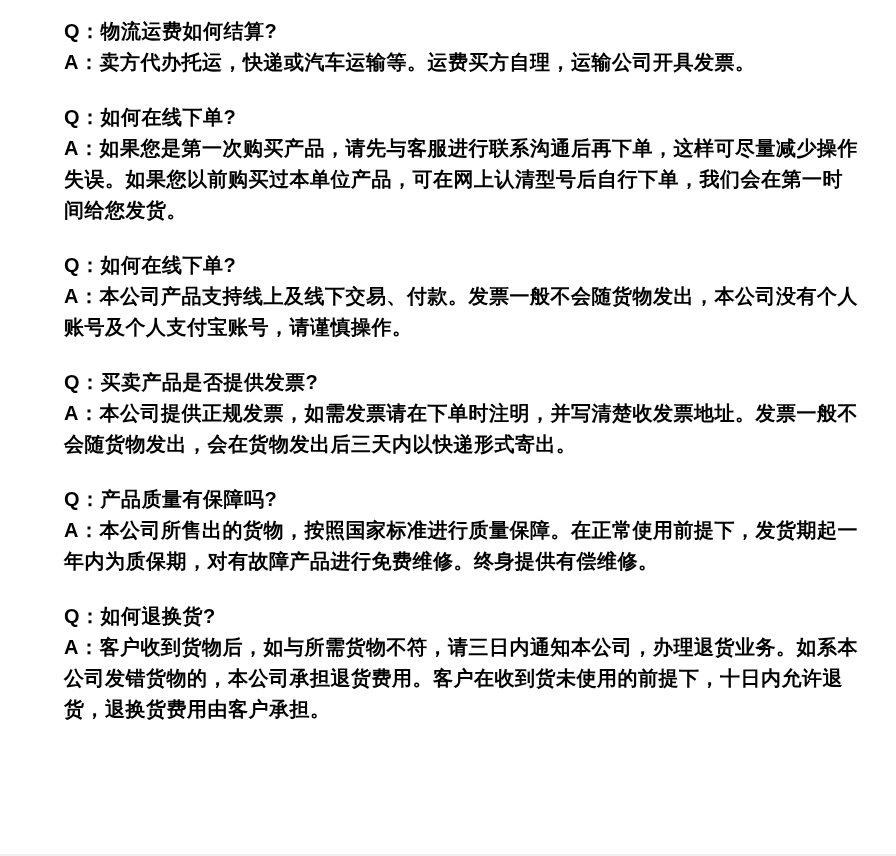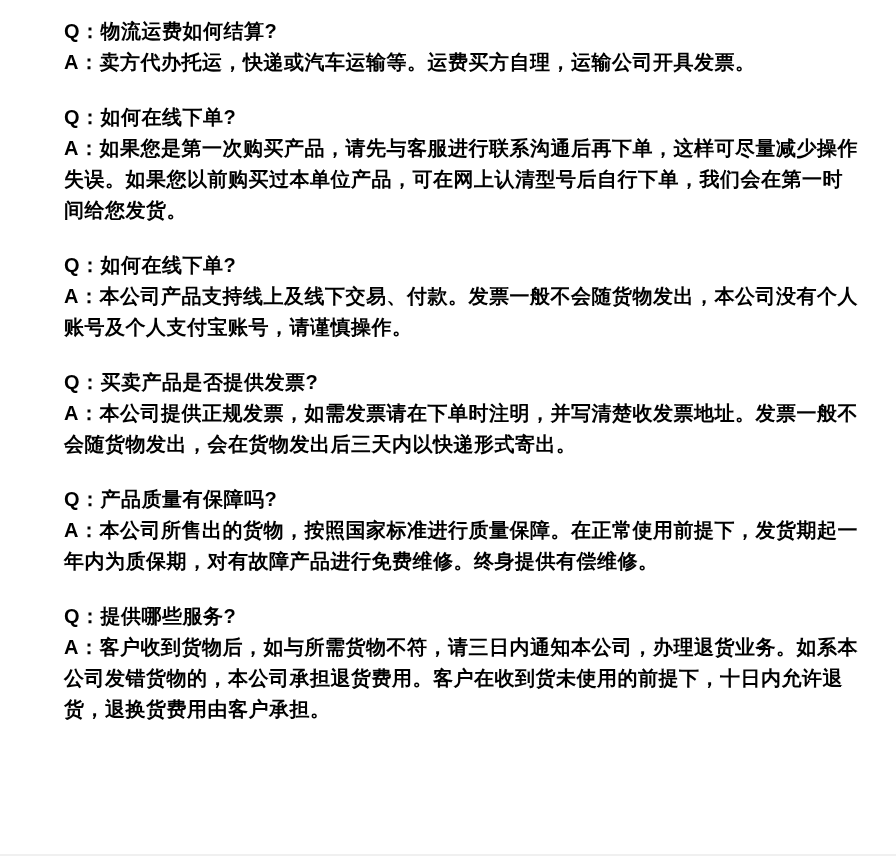--- a/index.html
+++ b/index.html
@@ -71,19 +71,19 @@
     <div class="q-line">Q：买卖产品是否提供发票?</div>
     <div class="a-text">A：本公司提供正规发票，如需发票请在下单时注明，并写清楚收发票地址。发票一般不会随货物发出，会在货物发出后三天内以快递形式寄出。</div>
   </div>
 
   <div class="qa-block">
     <div class="q-line">Q：产品质量有保障吗?</div>
     <div class="a-text">A：本公司所售出的货物，按照国家标准进行质量保障。在正常使用前提下，发货期起一年内为质保期，对有故障产品进行免费维修。终身提供有偿维修。</div>
   </div>
 
   <div class="qa-block">
-    <div class="q-line">Q：提供哪些服务?</div>
+    <div class="q-line">Q：如何退换货?</div>
     <div class="a-text">A：客户收到货物后，如与所需货物不符，请三日内通知本公司，办理退货业务。如系本公司发错货物的，本公司承担退货费用。客户在收到货未使用的前提下，十日内允许退货，退换货费用由客户承担。</div>
   </div>
 
 </div>
 
 <div class="bottom-divider"></div>
 
 </body></html>

